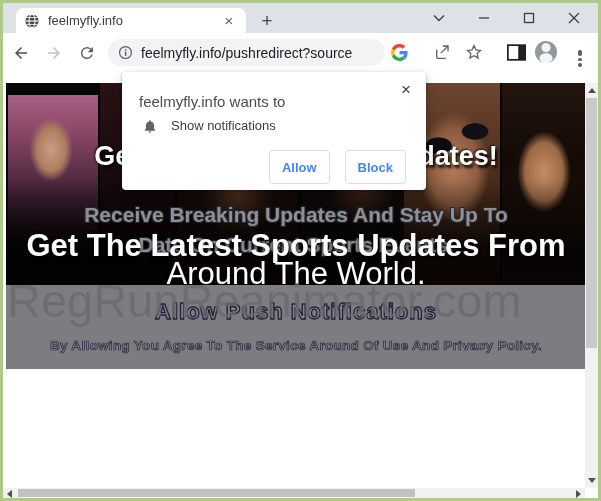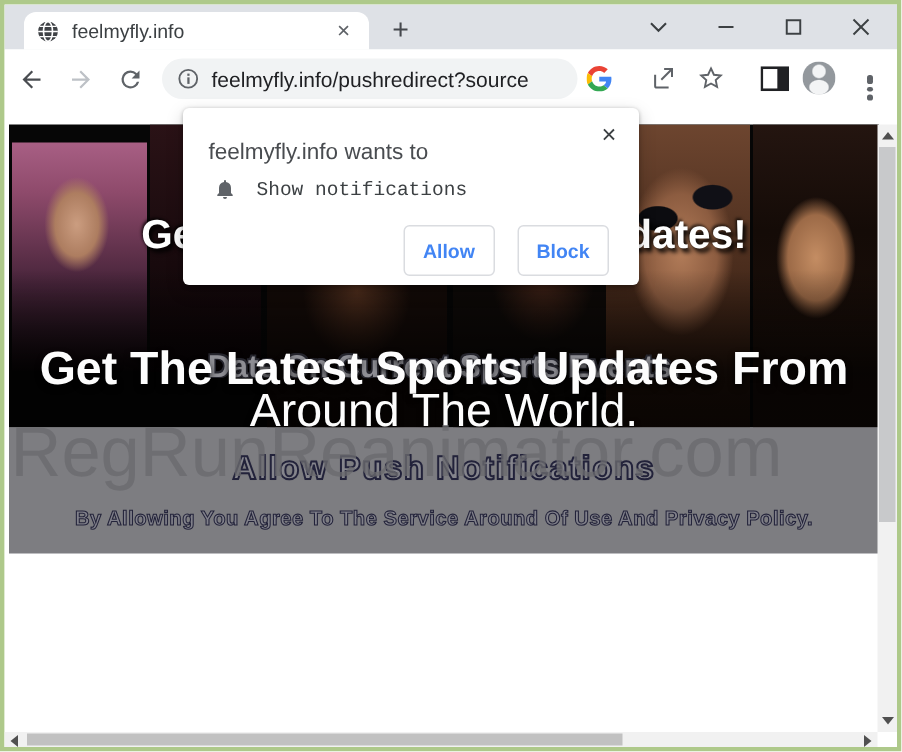--- a/index.html
+++ b/index.html
@@ -83,21 +83,21 @@
   .hthumb { position:absolute; left:15px; top:1px; width:397px; height:8px; background:#c1c1c1; }
   .tri-left { left:4px; top:1.5px; border-top:4px solid rgba(0,0,0,0); border-bottom:4px solid rgba(0,0,0,0); border-right:5px solid #505050; }
   .tri-right { right:4px; top:1.5px; border-top:4px solid rgba(0,0,0,0); border-bottom:4px solid rgba(0,0,0,0); border-left:5px solid #505050; }
 
   
   .popup { position:absolute; left:119px; top:69px; width:304px; height:118px; background:#fff; z-index:10;
            border-radius:4px; box-shadow:0 1px 3px rgba(0,0,0,.28), 0 4px 12px rgba(0,0,0,.18); }
   .popup-close { position:absolute; top:8px; right:10px; width:20px; height:20px; display:flex; align-items:center;
                  justify-content:center; color:#3c4043; font-size:17px; cursor:pointer; }
   .popup-title { position:absolute; left:17px; top:21px; font-size:15px; color:#494c50; }
-  .popup-row { position:absolute; left:20px; top:46px; display:flex; align-items:flex-end;font-family:Liberation Mono, monospace; }
+  .popup-row { position:absolute; left:20px; top:46px; display:flex; align-items:flex-start; }
   .popup-perm { font-size:13px; color:#3c4043; margin-left:13px; }
   .popup-btns { position:absolute; right:20px; top:78px; display:flex; gap:15px; }
   .pbtn { min-width:55px; height:26px; background:#fff; border:1px solid #dadce0; border-radius:4px;
           color:#4285f4; font-size:13px; font-weight:700; font-family:"Liberation Sans",sans-serif;
           display:flex; align-items:center; justify-content:center; padding:16px 12px; cursor:pointer; }
 </style>
 </head>
 <body>
 
 <div class="screen">
@@ -205,20 +205,21 @@
   <div class="content">
 
     <div class="collage">
       <div class="face f-vin"></div>
       <div class="face f-w2"></div>
       <div class="face f-dim1"></div>
       <div class="face f-dim2"></div>
       <div class="face f-rock"></div>
       <div class="face f-w3"></div>
       <div class="collage-headline">Get The Latest Sports Updates!</div>
+      <div class="sub-gray l1">Receive Breaking Updates And Stay Up To</div>
       <div class="sub-gray l2">Date On Current Sports Events.</div>
       <div class="head-white l1">Get The Latest Sports Updates From</div>
       <div class="head-white l2">Around The World.</div>
     </div>
 
     <div class="grayband">
       <div class="banner-title">Allow Push Notifications</div>
       <div class="banner-terms">By Allowing You Agree To The Service Around Of Use And Privacy Policy.</div>
     </div>
 

